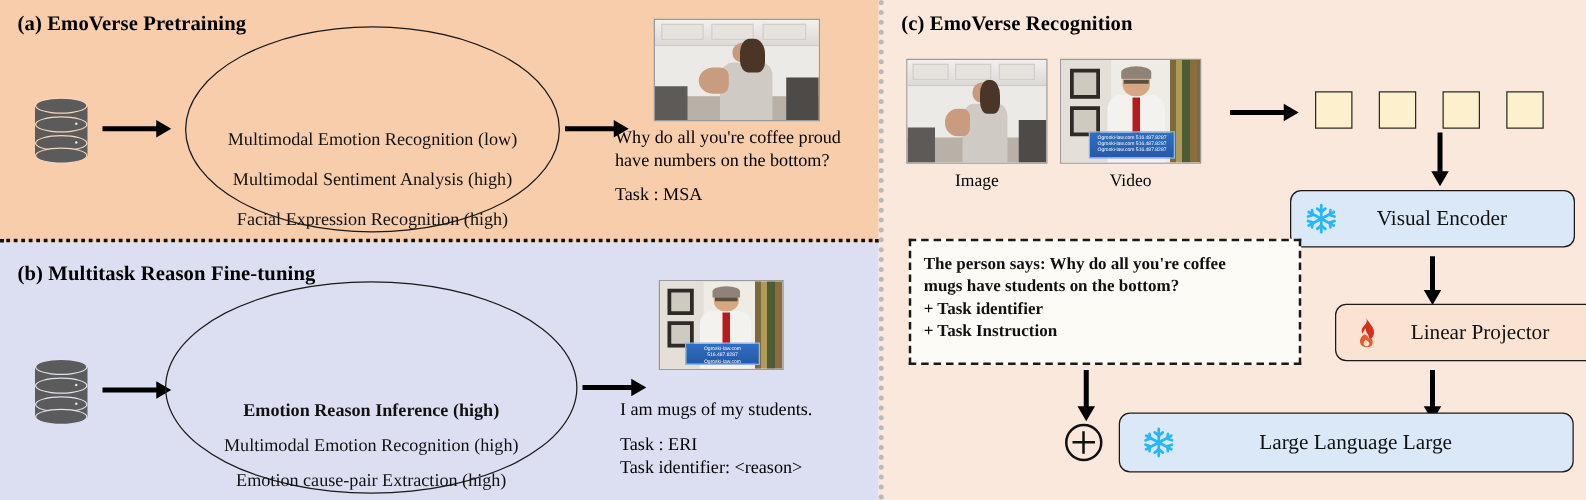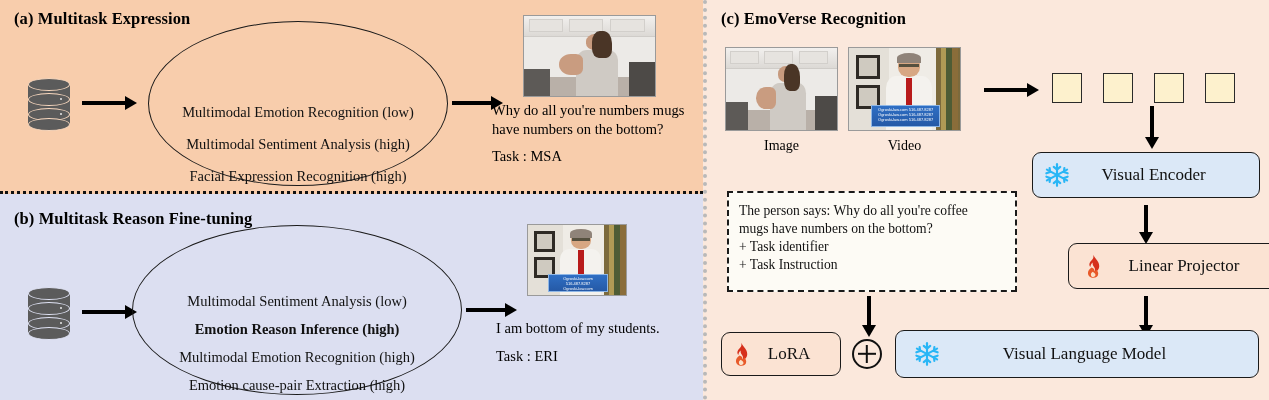--- a/index.html
+++ b/index.html
@@ -208,21 +208,21 @@
   }
   .plus-circle::before { left:50%; top:4px; width:2.4px; height:18px; transform:translateX(-50%); }
   .plus-circle::after { top:50%; left:4px; height:2.4px; width:18px; transform:translateY(-50%); }
 </style>
 </head>
 <body>
 
 <div id="root">
 
   <div class="panel" id="panel-a">
-    <div class="panel-title" id="title-a">(a) Multitask Expression</div>
+    <div class="panel-title" id="title-a">(a) EmoVerse Pretraining</div>
 
     <div class="db-icon" style="left:28px; top:78px;">
       <div class="db-body" style="top:7px; height:40px;"></div>
       <div class="db-disc" style="top:0px;"></div>
       <div class="db-disc" style="top:15px;"></div>
       <div class="db-disc" style="top:30px;"></div>
       <div class="db-disc" style="top:40px;"></div>
       <div class="db-dot" style="top:20px;"></div>
       <div class="db-dot" style="top:35px;"></div>
     </div>
@@ -250,21 +250,21 @@
         <div class="chair-l"></div>
         <div class="chair-r"></div>
         <div class="person-body"></div>
         <div class="person-head"></div>
         <div class="person-hair"></div>
         <div class="person-arm"></div>
       </div>
     </div>
 
     <div class="outtext" style="left:492px; top:101px; width:210px;">
-      <div>Why do all you're numbers mugs</div>
+      <div>Why do all you're coffee proud</div>
       <div>have numbers on the bottom?</div>
       <div class="gap"></div>
       <div>Task : MSA</div>
     </div>
   </div>
 
   <div class="panel" id="panel-b">
     <div class="panel-title" id="title-b">(b) Multitask Reason Fine-tuning</div>
 
     <div class="db-icon" style="left:28px; top:93px;">
@@ -273,21 +273,20 @@
       <div class="db-disc" style="top:15px; border-color:#dee1f2;"></div>
       <div class="db-disc" style="top:30px; border-color:#dee1f2;"></div>
       <div class="db-disc" style="top:40px; border-color:#dee1f2;"></div>
       <div class="db-dot" style="top:20px;"></div>
       <div class="db-dot" style="top:35px;"></div>
     </div>
 
     <div class="arrow-h" style="left:82px; top:116px; width:44px;"></div>
 
     <div class="ellipse" style="left:132px; top:31px; width:330px; height:170px;">
-      <div class="line">Multimodal  Sentiment Analysis (low)</div>
       <div style="height:12px"></div>
       <div class="line" style="font-weight:600;">Emotion Reason Inference (high)</div>
       <div style="height:12px"></div>
       <div class="line">Multimodal Emotion Recognition (high)</div>
       <div style="height:12px"></div>
       <div class="line">Emotion cause-pair Extraction (high)</div>
     </div>
 
     <div class="arrow-h" style="left:466px; top:114px; width:40px;"></div>
 
@@ -304,23 +303,24 @@
         <div class="glasses"></div>
         <div class="lowerthird">
           <div>Ogroski-law.com     516.487.8287</div>
           <div>Ogroski-law.com     516.487.8287</div>
 
         </div>
       </div>
     </div>
 
     <div class="outtext" style="left:496px; top:125px; width:205px;">
-      <div>I am bottom of my students.</div>
+      <div>I am mugs of my students.</div>
       <div class="gap"></div>
       <div>Task : ERI</div>
+      <div>Task identifier: &lt;reason&gt;</div>
     </div>
   </div>
 
   <div class="panel" id="panel-c">
     <div class="panel-title" id="title-c">(c) EmoVerse Recognition</div>
 
     <div class="thumb" style="left:18px; top:47px; width:113px; height:84px;">
       <div class="photo-room">
         <div class="ceiling"></div>
         <div class="ceil-tile" style="left:4%;"></div>
@@ -392,52 +392,42 @@
           <path d="M12.2 0.6c1.2 4.2-1.6 5.4-3.3 8.1-1.4 2.2-1 4.3.2 5.3.3-2 1.3-3.6 2.6-4.7-.5 3.3 1.3 4.1 2.2 6.2.8 1.9-.1 3.9-1.7 4.8 3.9-.5 6.6-3.4 6.6-7.2 0-3.4-1.7-5.4-3.1-7.3C14.2 3.8 13 2.3 12.2.6Z" fill="#d6301c"></path>
           <path d="M10.4 14.6c-2.4 1.9-3.9 3.6-3.9 6 0 3.1 2.5 5.3 5.9 5.3 3.1 0 5.3-1.9 5.3-4.5 0-2-1.1-3.3-2.3-4.8-.4 1.2-1.2 2-2.1 2.4.7-2 .1-3.4-2.9-4.4Z" fill="#e85a2a"></path>
           <path d="M11.6 19.4c-1.2 1-1.9 1.9-1.9 3.1 0 1.5 1.1 2.5 2.6 2.5 1.4 0 2.4-.9 2.4-2.1 0-1.5-1.4-2.2-3.1-3.5Z" fill="#fbe2c8"></path>
         </svg>
       </span>
       <span class="lbl" style="padding-right:44px;">Linear Projector</span>
     </div>
 
     <div class="arrow-v" style="left:437px; top:296px; height:30px;"></div>
 
-    <div class="dashbox" style="left:20px; top:191px; width:290px; height:101px;">
+    <div class="dashbox" style="left:20px; top:191px; width:314px; height:101px;font-weight:bold;">
       <div>The person says: Why do all you're coffee</div>
-      <div>mugs have numbers on the bottom?</div>
+      <div>mugs have students on the bottom?</div>
       <div>+ Task identifier</div>
       <div>+ Task Instruction</div>
     </div>
 
     <div class="arrow-v" style="left:160px; top:296px; height:30px;"></div>
 
-    <div class="modbox peach" style="left:14px; top:332px; width:120px; height:44px;">
-      <span class="ic" style="width:38px;">
-        <svg class="fire" viewBox="0 0 24 26">
-          <path d="M12.2 0.6c1.2 4.2-1.6 5.4-3.3 8.1-1.4 2.2-1 4.3.2 5.3.3-2 1.3-3.6 2.6-4.7-.5 3.3 1.3 4.1 2.2 6.2.8 1.9-.1 3.9-1.7 4.8 3.9-.5 6.6-3.4 6.6-7.2 0-3.4-1.7-5.4-3.1-7.3C14.2 3.8 13 2.3 12.2.6Z" fill="#d6301c"></path>
-          <path d="M10.4 14.6c-2.4 1.9-3.9 3.6-3.9 6 0 3.1 2.5 5.3 5.9 5.3 3.1 0 5.3-1.9 5.3-4.5 0-2-1.1-3.3-2.3-4.8-.4 1.2-1.2 2-2.1 2.4.7-2 .1-3.4-2.9-4.4Z" fill="#e85a2a"></path>
-          <path d="M11.6 19.4c-1.2 1-1.9 1.9-1.9 3.1 0 1.5 1.1 2.5 2.6 2.5 1.4 0 2.4-.9 2.4-2.1 0-1.5-1.4-2.2-3.1-3.5Z" fill="#fbe2c8"></path>
-        </svg>
-      </span>
-      <span class="lbl" style="padding-right:22px;">LoRA</span>
-    </div>
 
     <div class="plus-circle" style="left:145px; top:339px;"></div>
 
     <div class="modbox blue" style="left:188px; top:330px; width:364px; height:48px;">
       <span class="ic" style="width:62px;">
         <svg class="snow" viewBox="0 0 24 24" fill="none" stroke="#29b6f6" stroke-width="2" stroke-linecap="round">
           <line x1="12" y1="2" x2="12" y2="22"></line>
           <line x1="2.7" y1="7" x2="21.3" y2="17"></line>
           <line x1="2.7" y1="17" x2="21.3" y2="7"></line>
           <polyline points="9,4.5 12,7 15,4.5"></polyline>
           <polyline points="9,19.5 12,17 15,19.5"></polyline>
           <polyline points="5.2,5.6 5.6,9.2 2.2,10.4"></polyline>
           <polyline points="18.8,18.4 18.4,14.8 21.8,13.6"></polyline>
           <polyline points="2.2,13.6 5.6,14.8 5.2,18.4"></polyline>
           <polyline points="21.8,10.4 18.4,9.2 18.8,5.6"></polyline>
         </svg>
       </span>
-      <span class="lbl" style="padding-right:58px;">Visual Language Model</span>
+      <span class="lbl" style="padding-right:58px;">Large Language Large</span>
     </div>
   </div>
 </div>
 
 </body></html>

